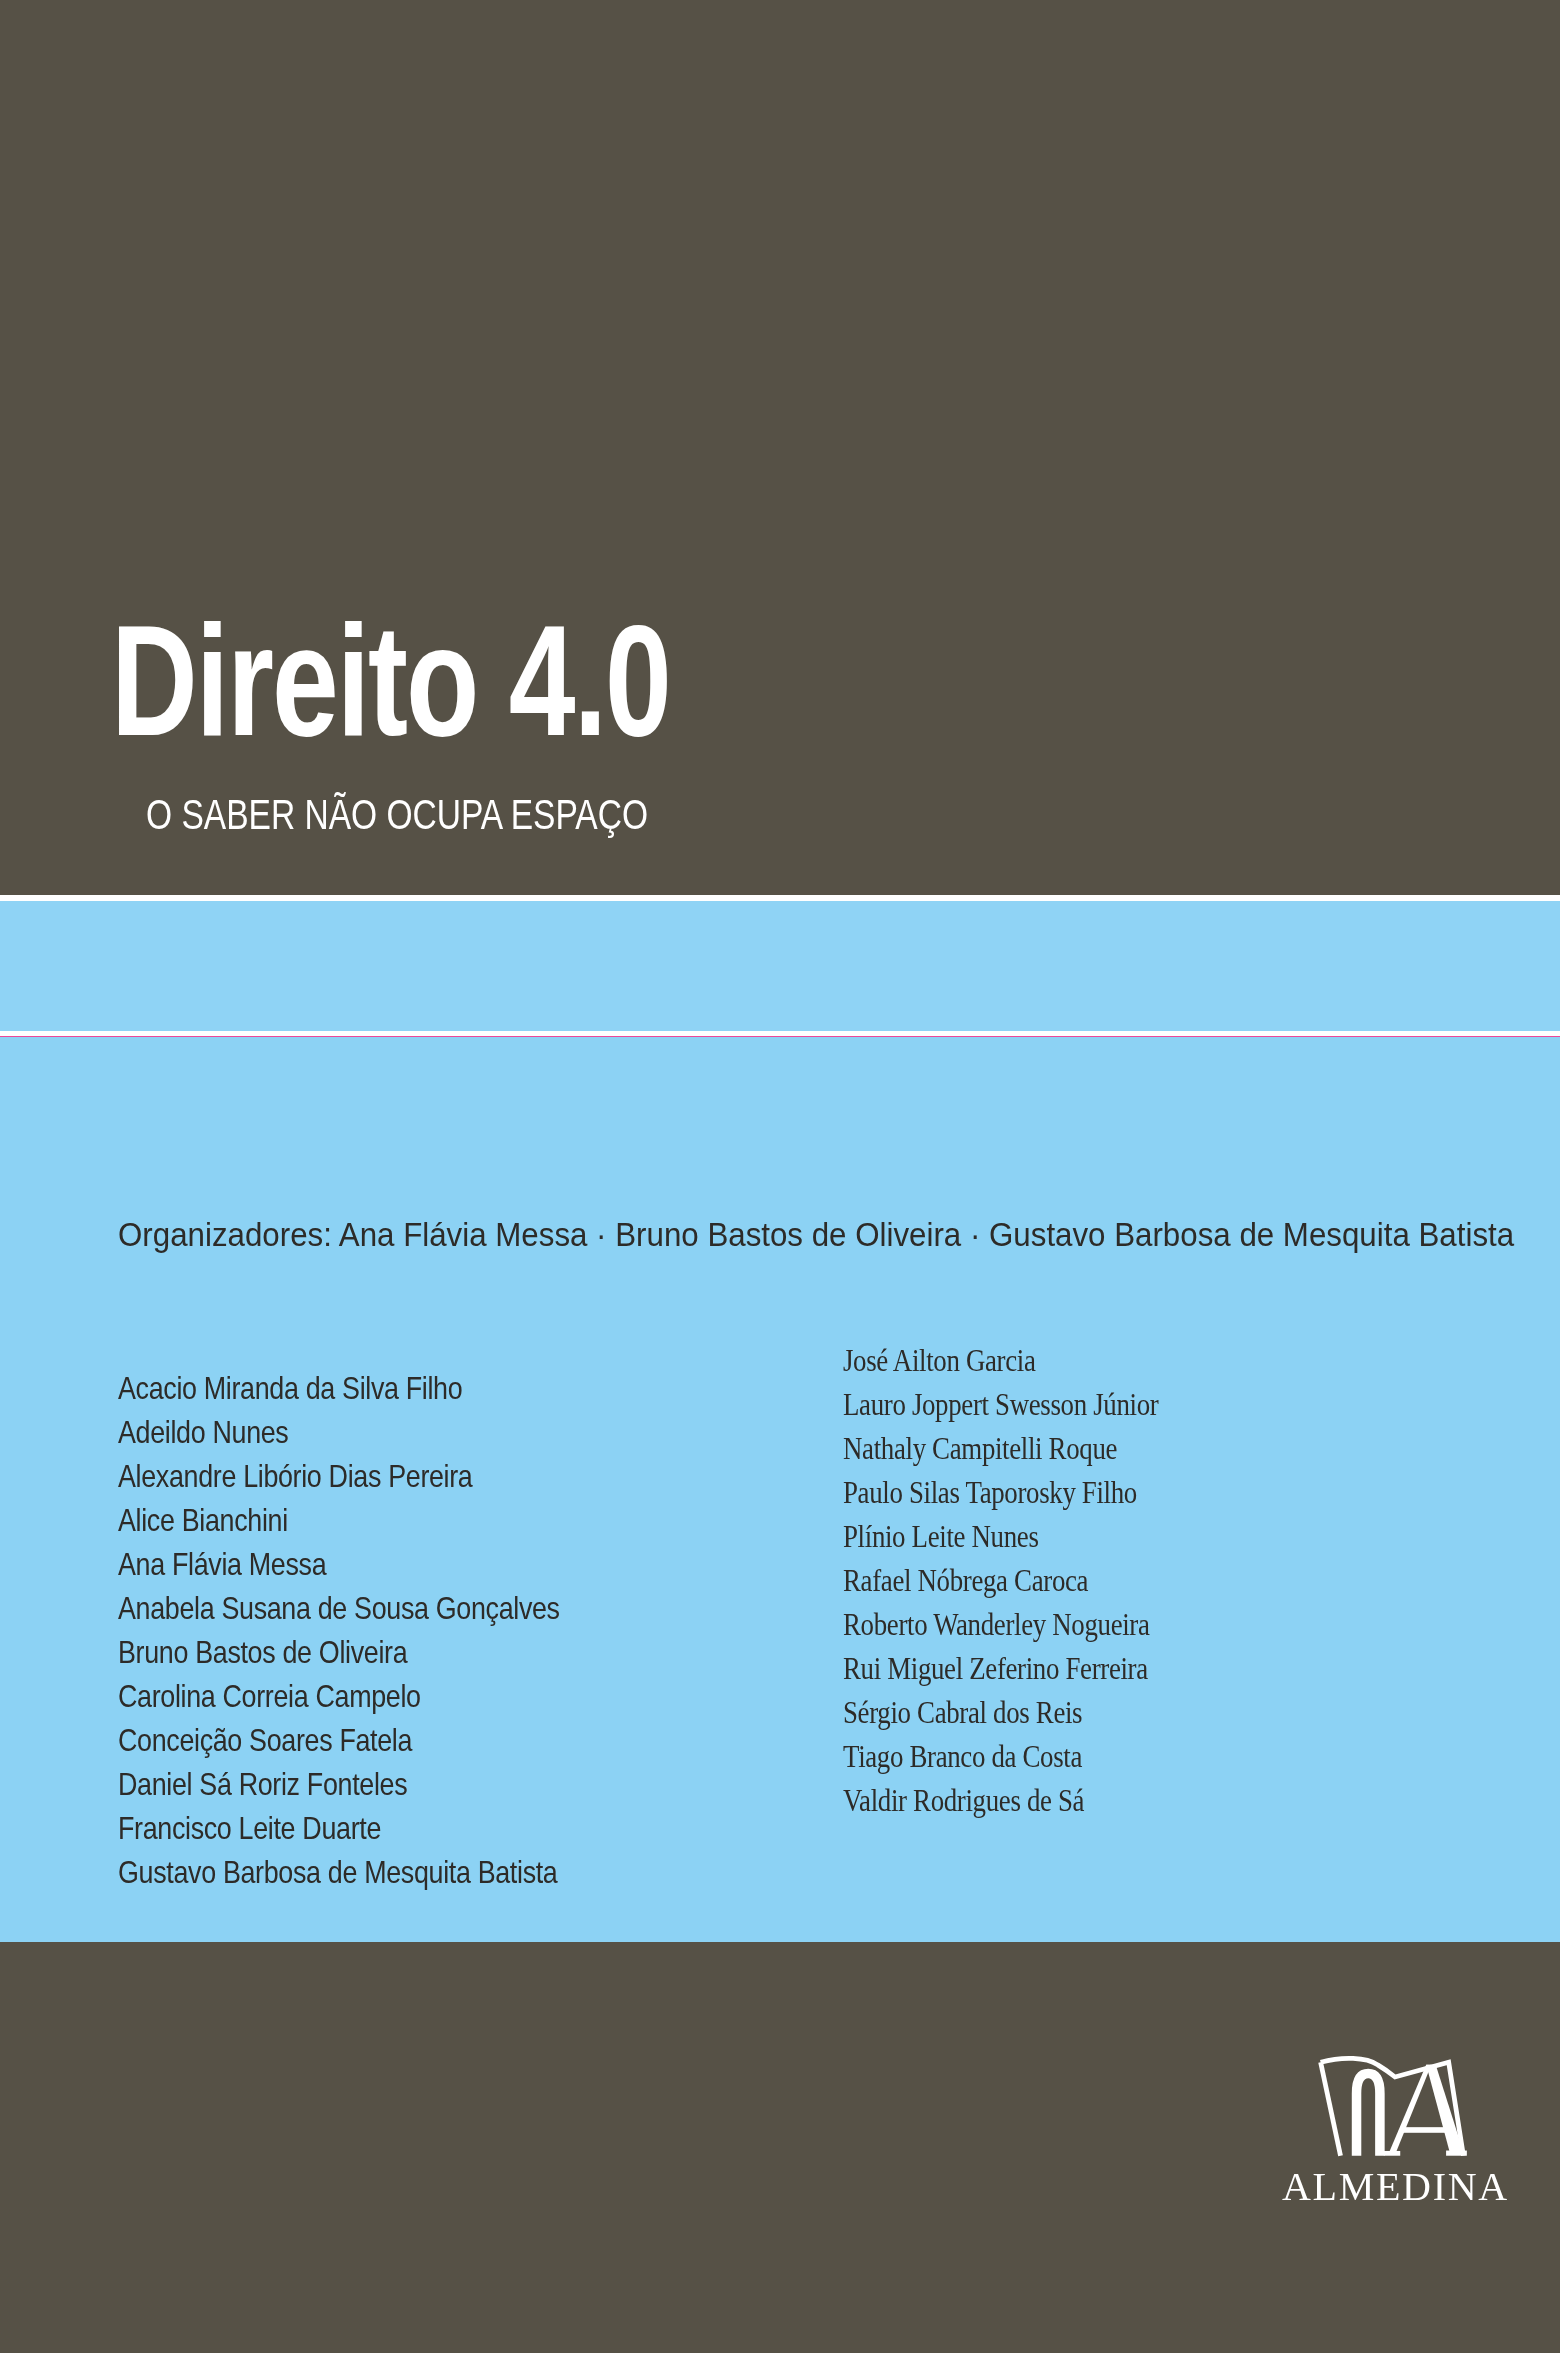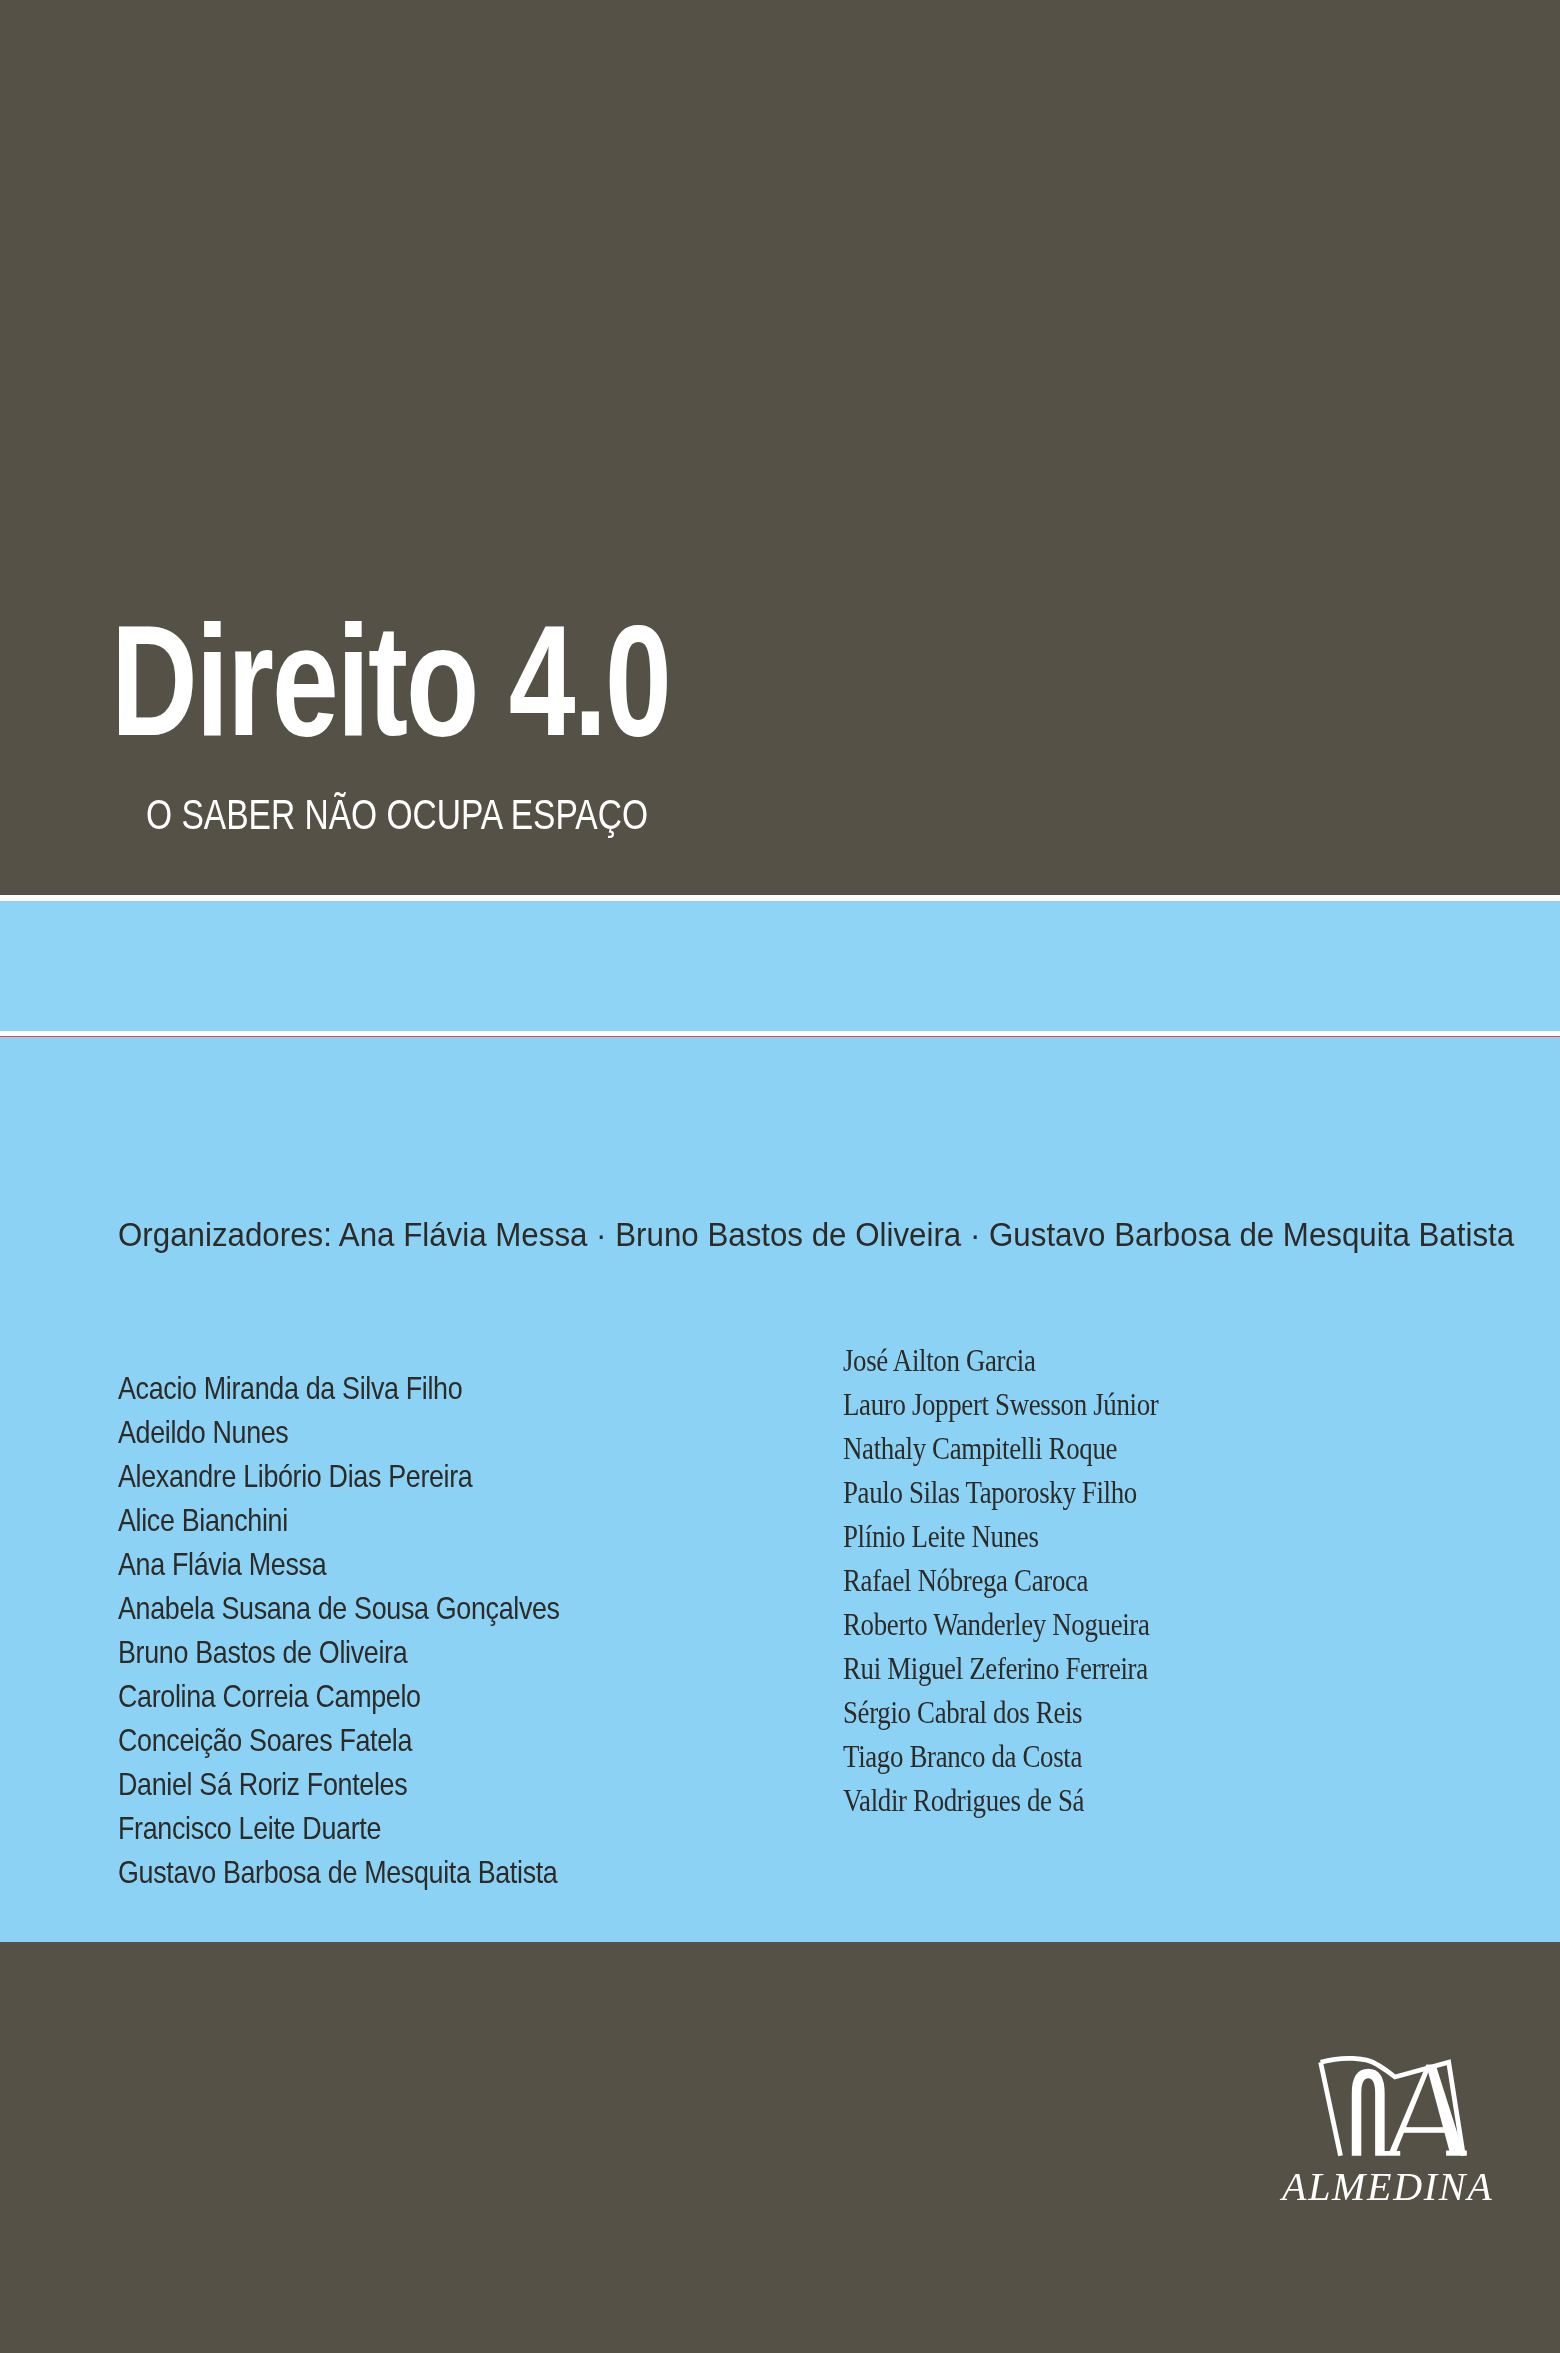--- a/index.html
+++ b/index.html
@@ -1,19 +1,19 @@
 <!DOCTYPE html>
 <html style="font-size:14px"><head>
 <meta charset="utf-8">
 <style>
   html,body{margin:0;padding:0;background:#2a2a28;}
   .cover{
     position:relative;
     width:1561px;height:2354px;
-    background:#ef4444;
+    background:#ec4899;
     overflow:hidden;
     font-family:"Liberation Sans","DejaVu Sans",sans-serif;
   }
   
   .band{position:absolute;left:0;width:1561px;}
   .band-top      {top:0;      height:895px; background:#565146;}
   .sep1          {top:895px; height:6px;    background:#ffffff;}
   .band-coord    {top:901px; height:131px;  background:#8fd3f5;}
   .sep2          {top:1031px; height:5.2px;    background:#ffffff;}
   .band-main     {top:1037px; height:905px; background:#8cd2f4;}
@@ -53,21 +53,20 @@
   .authors-right{left:843px;font-family:Liberation Serif, serif;}
   .author{transform:scaleX(.84);transform-origin:0 50%;white-space:nowrap;}
 
   
   .logo-mark{position:absolute;left:1299px;top:2044px;width:199px;height:130px;}
   .publisher-name{
     position:absolute;left:1282px;top:2167px;
     font-family:"Liberation Serif","DejaVu Serif",serif;
     font-size:40px;line-height:1;letter-spacing:1.7px;
     color:#ffffff;
-    font-style:italic;
   }
 </style>
 </head>
 <body>
 
 <div class="cover">
 
   <div class="band band-top"></div>
   <div class="band sep1"></div>
   <div class="band band-coord"></div>

